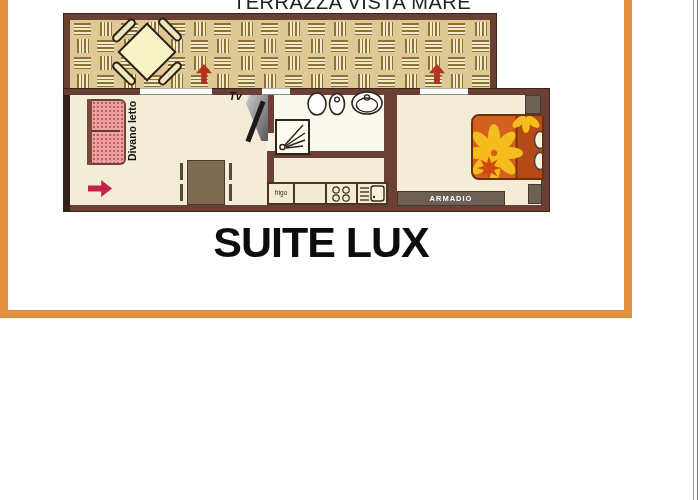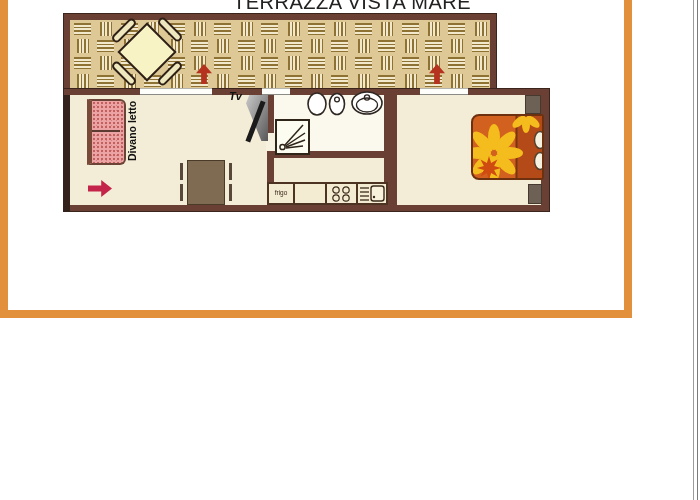--- a/index.html
+++ b/index.html
@@ -238,20 +238,21 @@
     <svg width="28" height="19" viewBox="0 0 28 19">
       <line x1="2" y1="4" x2="11" y2="4" stroke="#3a2a1a" stroke-width="1.3"></line>
       <line x1="2" y1="8" x2="11" y2="8" stroke="#3a2a1a" stroke-width="1.3"></line>
       <line x1="2" y1="12" x2="11" y2="12" stroke="#3a2a1a" stroke-width="1.3"></line>
       <line x1="2" y1="16" x2="11" y2="16" stroke="#3a2a1a" stroke-width="1.3"></line>
       <rect x="13" y="2" width="13" height="15" rx="2.5" fill="#f8f2dc" stroke="#3a2a1a" stroke-width="1.4"></rect>
       <circle cx="16" cy="13" r="1.2" fill="#3a2a1a"></circle>
     </svg>
   </div>
 
+  <div class="abs armadio">ARMADIO</div>
   <div class="abs nstand1"></div>
   <div class="abs nstand2"></div>
   <div class="abs bed">
     <svg width="73" height="66" viewBox="0 0 73 66">
       <rect x="43" y="0" width="30" height="66" fill="#b54a19"></rect>
       <line x1="43.5" y1="0" x2="43.5" y2="66" stroke="#7a3410" stroke-width="2"></line>
       <g fill="#f4bc1c" transform="translate(21,37)">
         <ellipse cx="0" cy="-16" rx="6" ry="13"></ellipse>
         <ellipse cx="0" cy="-16" rx="6" ry="13" transform="rotate(45)"></ellipse>
         <ellipse cx="0" cy="-16" rx="6" ry="13" transform="rotate(90)"></ellipse>
@@ -265,13 +266,14 @@
       <g fill="#f4bc1c" transform="translate(53,0)">
         <ellipse cx="0" cy="9" rx="4" ry="8"></ellipse>
         <ellipse cx="0" cy="9" rx="4" ry="8" transform="rotate(50)"></ellipse>
         <ellipse cx="0" cy="9" rx="4" ry="8" transform="rotate(-50)"></ellipse>
       </g>
       <ellipse cx="67" cy="24" rx="5.5" ry="8.5" fill="#f6f2e2" stroke="#55402e" stroke-width="1.5"></ellipse>
       <ellipse cx="67" cy="45" rx="5.5" ry="8.5" fill="#f6f2e2" stroke="#55402e" stroke-width="1.5"></ellipse>
     </svg>
   </div>
 
+  <div class="abs caption">SUITE LUX</div>
 </div>
 
 </body></html>

